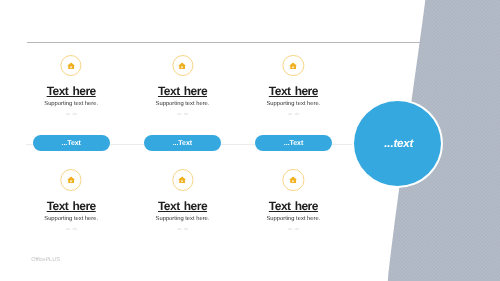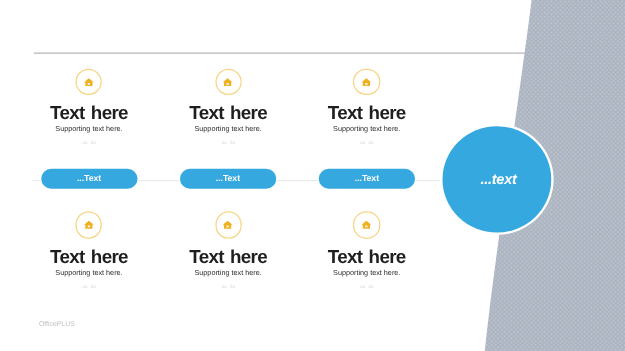--- a/index.html
+++ b/index.html
@@ -25,22 +25,22 @@
   .col.c1{left:6.2px;}
   .col.c2{left:117.5px;}
   .col.c3{left:228.4px;}
   .col.r1{top:54.7px;}
   .col.r2{top:169.4px;}
 
   .icon-wrap{position:absolute;left:50%;top:0;transform:translateX(-50%);
              width:21.3px;height:21.3px;border:0.65px solid #f7d585;border-radius:50%;
              display:flex;align-items:center;justify-content:center;box-sizing:border-box;}
 
-  .title{position:absolute;left:0;right:0;top:31.8px;font-size:15px;font-weight:bold;
-         color:#1f1f1f;letter-spacing:-0.52px;word-spacing:1.3px;line-height:10.4px;}
+  .title{position:absolute;left:0;right:0;top:31.8px;font-size:12px;font-weight:bold;
+         color:#1f1f1f;letter-spacing:-0.52px;word-spacing:1.3px;line-height:10.4px;text-decoration:underline;}
   .sub{position:absolute;left:0;right:0;top:47.7px;font-size:5.8px;color:#2e2e2e;
        line-height:5.8px;}
   .tiny{position:absolute;left:0;right:0;top:57.2px;font-size:3.9px;color:#dadada;
         letter-spacing:-0.1px;word-spacing:1.5px;line-height:3.9px;}
 
   
   .pill{position:absolute;top:135px;height:16.2px;border-radius:8.1px;background:#35a8e0;
         display:flex;align-items:center;justify-content:center;color:#ffffff;
         font-size:7px;font-weight:bold;letter-spacing:-0.05px;z-index:2;}
   .pill.p1{left:32.5px;width:77.4px;}

